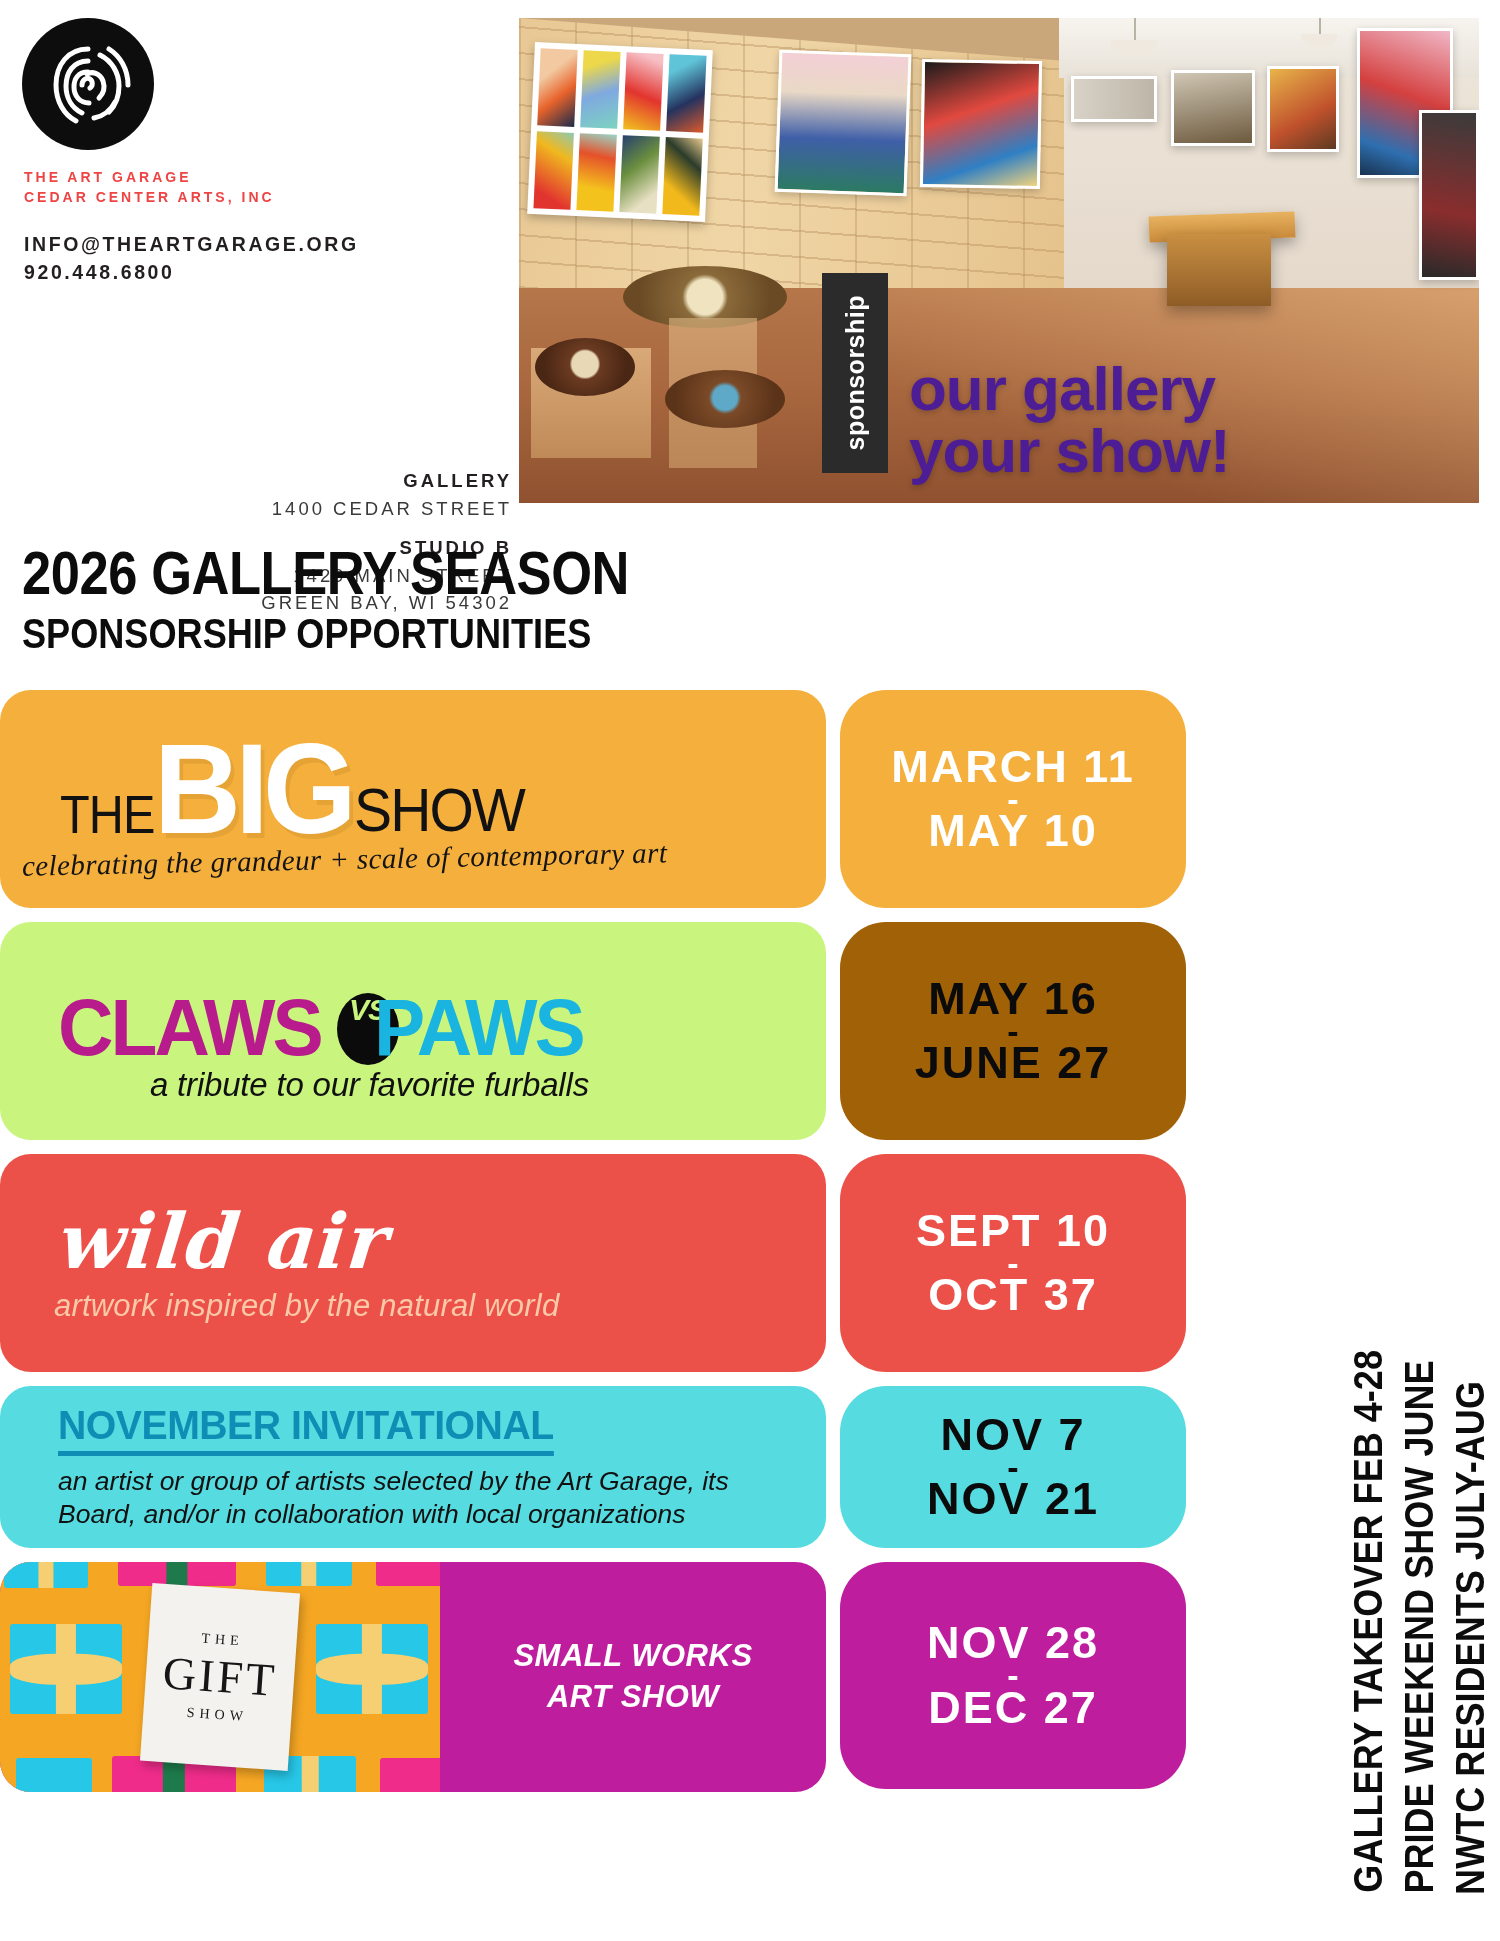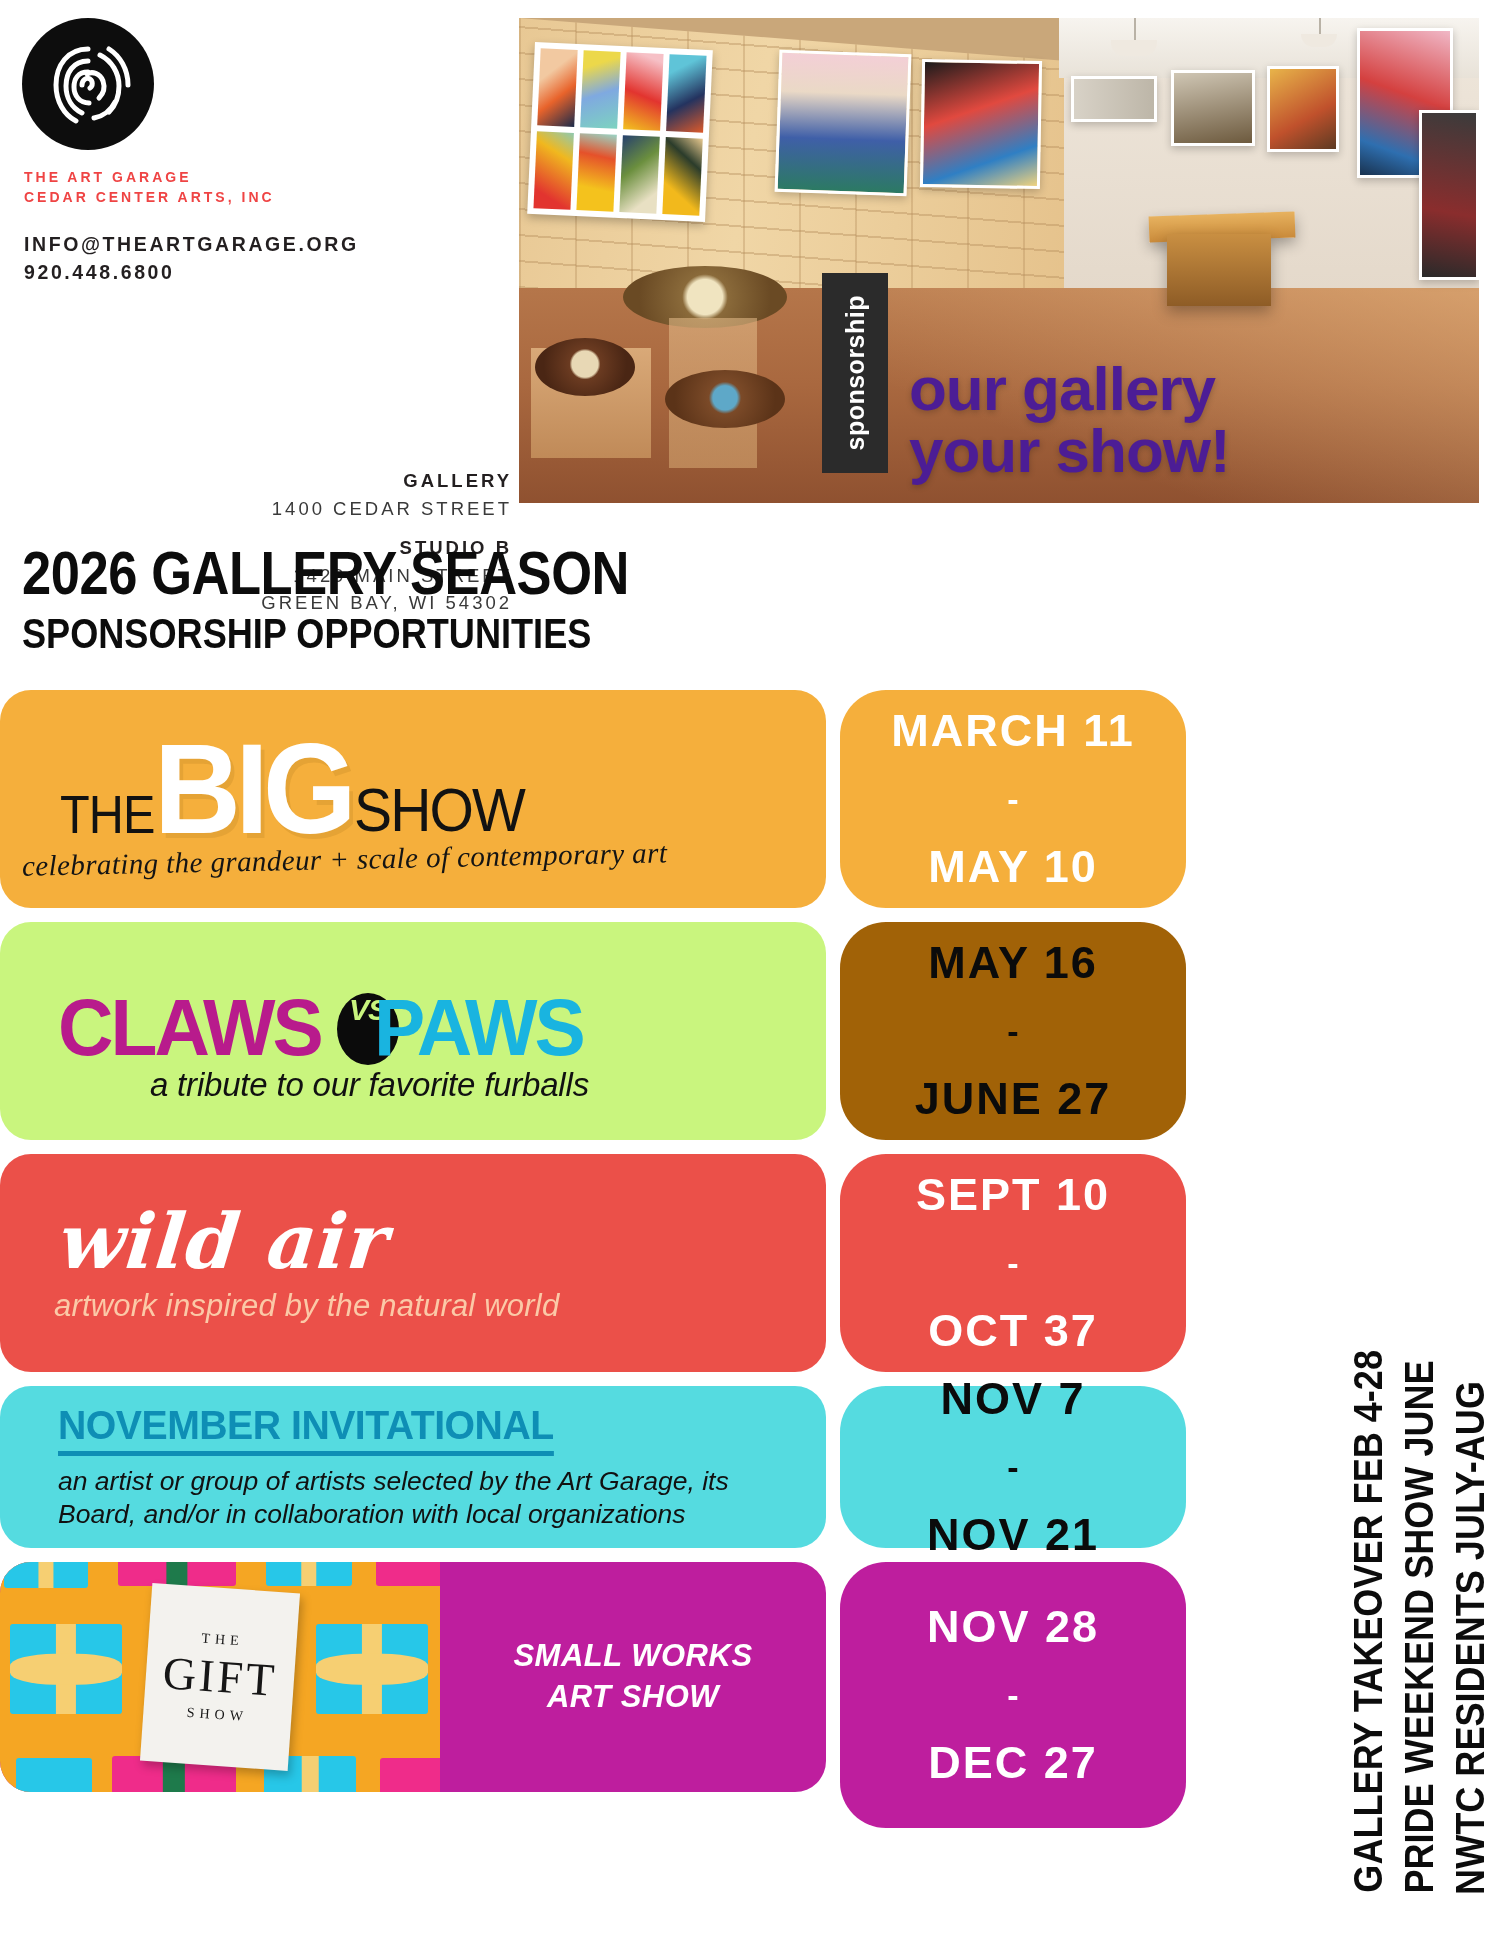--- a/index.html
+++ b/index.html
@@ -127,21 +127,20 @@
   .rows { position: absolute; left: 0; top: 690px; width: 1230px; }
   .row { position: relative; margin-bottom: 14px; display: flex; gap: 14px; }
   .row-left {
     width: 826px; border-radius: 31px; position: relative; overflow: hidden;
     display: flex; align-items: center;
   }
   .row-right {
     width: 346px; border-radius: 46px;
     display: flex; flex-direction: column; align-items: center; justify-content: center;
     padding: 4px 0;
-    gap: 36px;
   }
   .date-line { font-size: 45px; font-weight: 700; letter-spacing: 2px; line-height: 1.02; white-space: nowrap; }
   .date-dash { font-size: 34px; font-weight: 700; line-height: .55; }
 
   
   .r1 { background: #F5AF3C; height: 218px; }
   .bigshow { position: relative; width: 100%; padding-left: 36px; }
   .bs-line { position: relative; height: 96px; }
   .bs-the {
     position: absolute; left: 24px; bottom: 2px; font-size: 54px; font-weight: 400;
@@ -239,21 +238,21 @@
     display: flex; flex-direction: column; align-items: center; justify-content: center;
     font-family: "Liberation Serif", serif; color: #161616;
   }
   .gcard .l1 { font-size: 14px; letter-spacing: 5px; }
   .gcard .l2 { font-size: 46px; letter-spacing: 3px; margin: 2px 0 4px; }
   .gcard .l3 { font-size: 14px; letter-spacing: 5px; }
   .gift-txt {
     flex: 1; text-align: center; color: #fff; font-size: 31px; font-weight: 700;
     font-style: italic; line-height: 1.32; letter-spacing: .5px; padding: 0 14px;
   }
-  .r5d { background: #BE1E9E; height: 266px; color: #ffffff; }
+  .r5d { background: #BE1E9E; height: 227px; color: #ffffff; }
 
   
   .vnotes {
     position: absolute; right: 6px; top: 860px; width: 240px; height: 1070px;
     display: flex; flex-direction: row; align-items: flex-end; justify-content: flex-end;
   }
   .vnote {
     writing-mode: vertical-rl; transform: rotate(180deg);
     font-size: 41px; font-weight: 700; color: #0c0c0c; letter-spacing: 0px;
     white-space: nowrap; margin-left: 4px;

